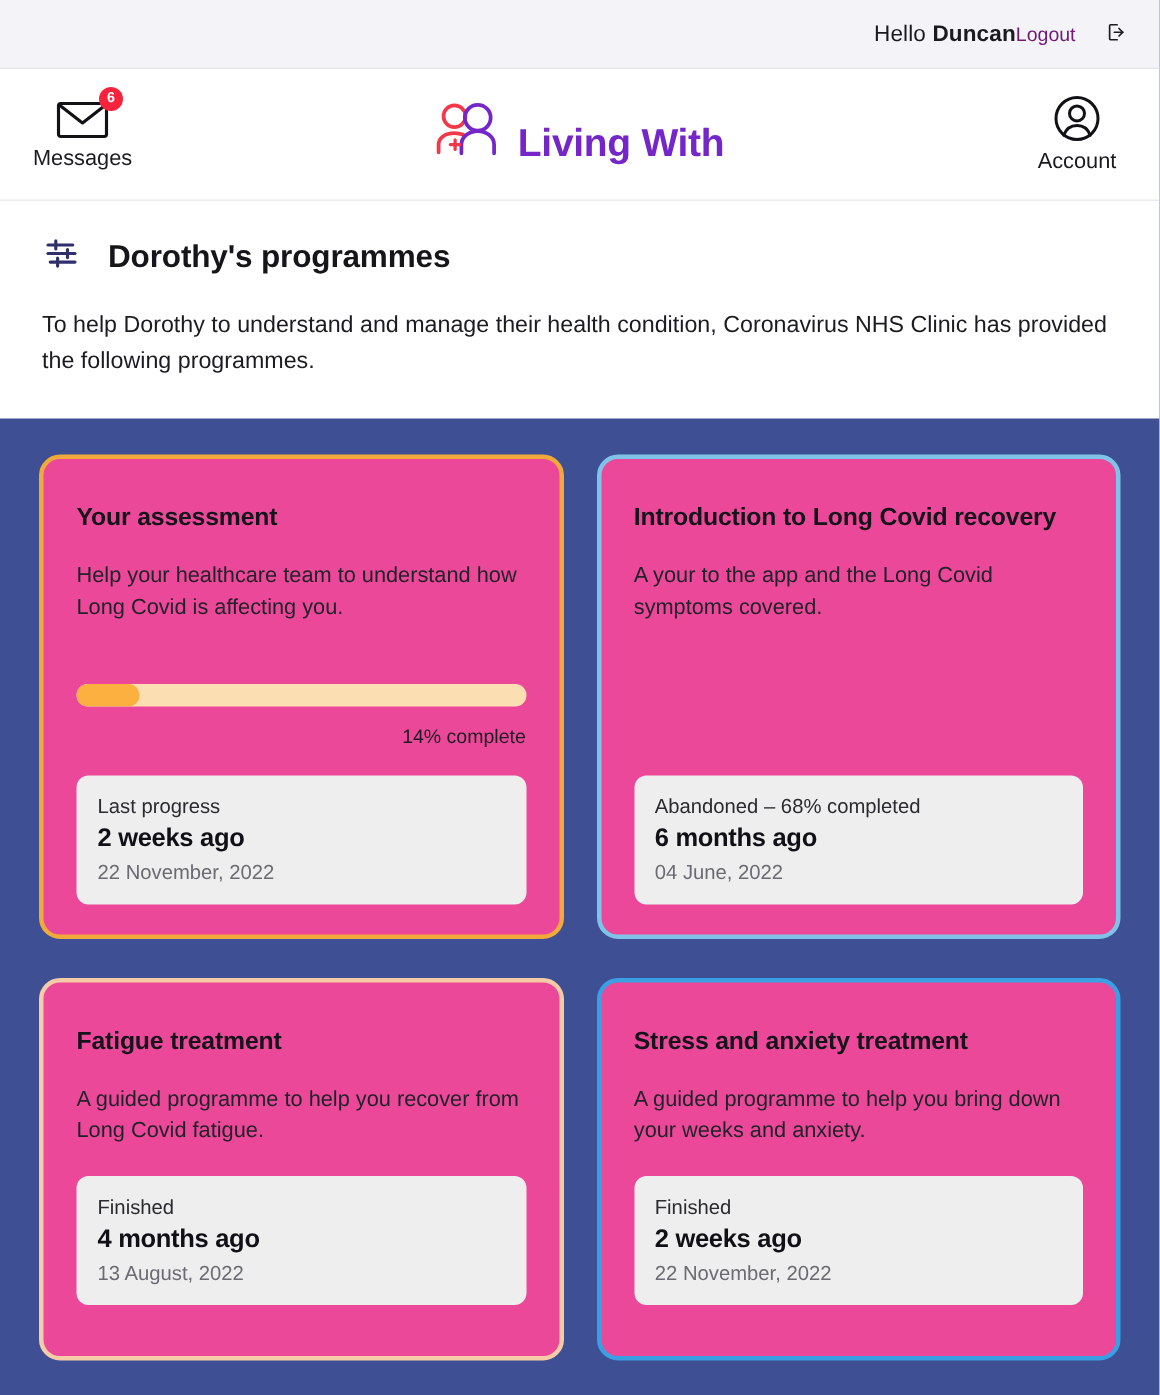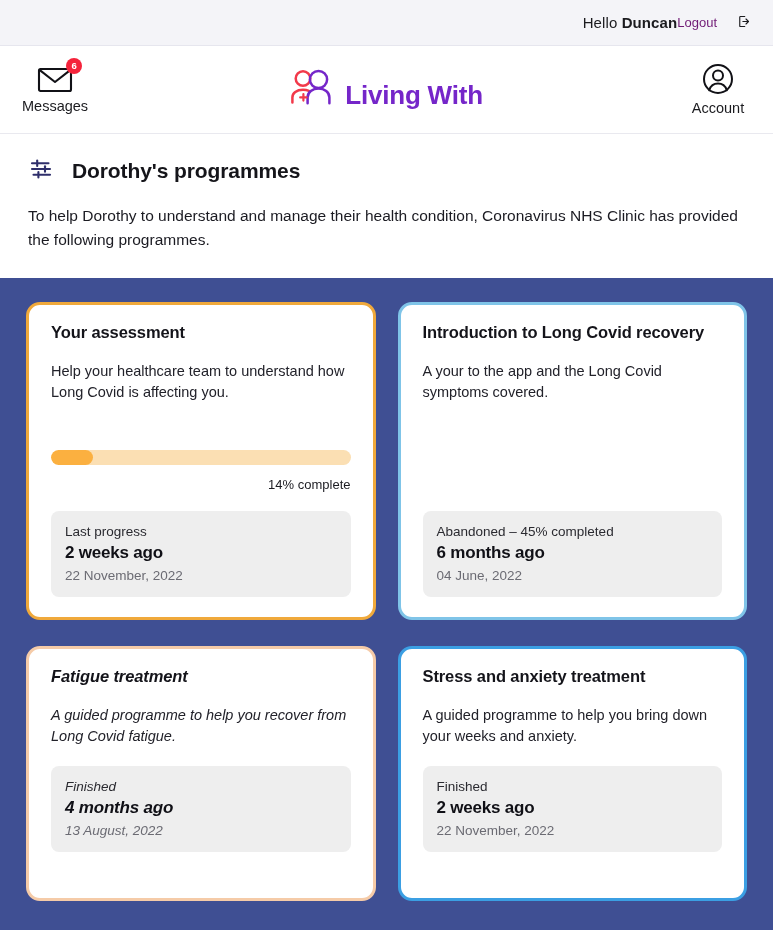--- a/index.html
+++ b/index.html
@@ -135,24 +135,24 @@
     flex: 1 1 auto;
     display: grid;
     grid-template-columns: 1fr 1fr;
     grid-auto-rows: min-content;
     gap: 26px 22px;
     padding: 24px 26px 26px 26px;
     box-sizing: border-box;
     align-content: start;
   }
   .card {
-    background: #ffffff;
+    background: #ec4899;
     border-radius: 14px;
     border: 3px solid #ffffff;
-    padding: 18px 22px 20px 22px;
+    padding: 30px 22px 20px 22px;
     box-sizing: border-box;
     display: flex;
     flex-direction: column;
     cursor: pointer;
   }
   .card.tall { min-height: 318px; }
   .card.short { min-height: 255px; }
   .card-title {
     font-size: 16.5px;
     font-weight: 700;
@@ -304,27 +304,27 @@
         <div class="status-main">2 weeks ago</div>
         <div class="status-date">22 November, 2022</div>
       </div>
     </div>
 
     <div class="card tall" style="border-color: rgb(127, 196, 232);">
       <div class="card-title">Introduction to Long Covid recovery</div>
       <div class="card-desc">A your to the app and the Long Covid symptoms covered.</div>
       <div class="spacer"></div>
       <div class="status-box" style="background: rgb(238, 238, 238);">
-        <div class="status-head">Abandoned – 45% completed</div>
+        <div class="status-head">Abandoned – 68% completed</div>
         <div class="status-main">6 months ago</div>
         <div class="status-date">04 June, 2022</div>
       </div>
     </div>
 
-    <div class="card short" style="border-color: rgb(245, 203, 168); font-style: italic;">
+    <div class="card short" style="border-color: rgb(245, 203, 168);">
       <div class="card-title">Fatigue treatment</div>
       <div class="card-desc">A guided programme to help you recover from Long Covid fatigue.</div>
       <div class="status-box" style="background: rgb(238, 238, 238);">
         <div class="status-head">Finished</div>
         <div class="status-main">4 months ago</div>
         <div class="status-date">13 August, 2022</div>
       </div>
       <div class="spacer"></div>
     </div>
 

